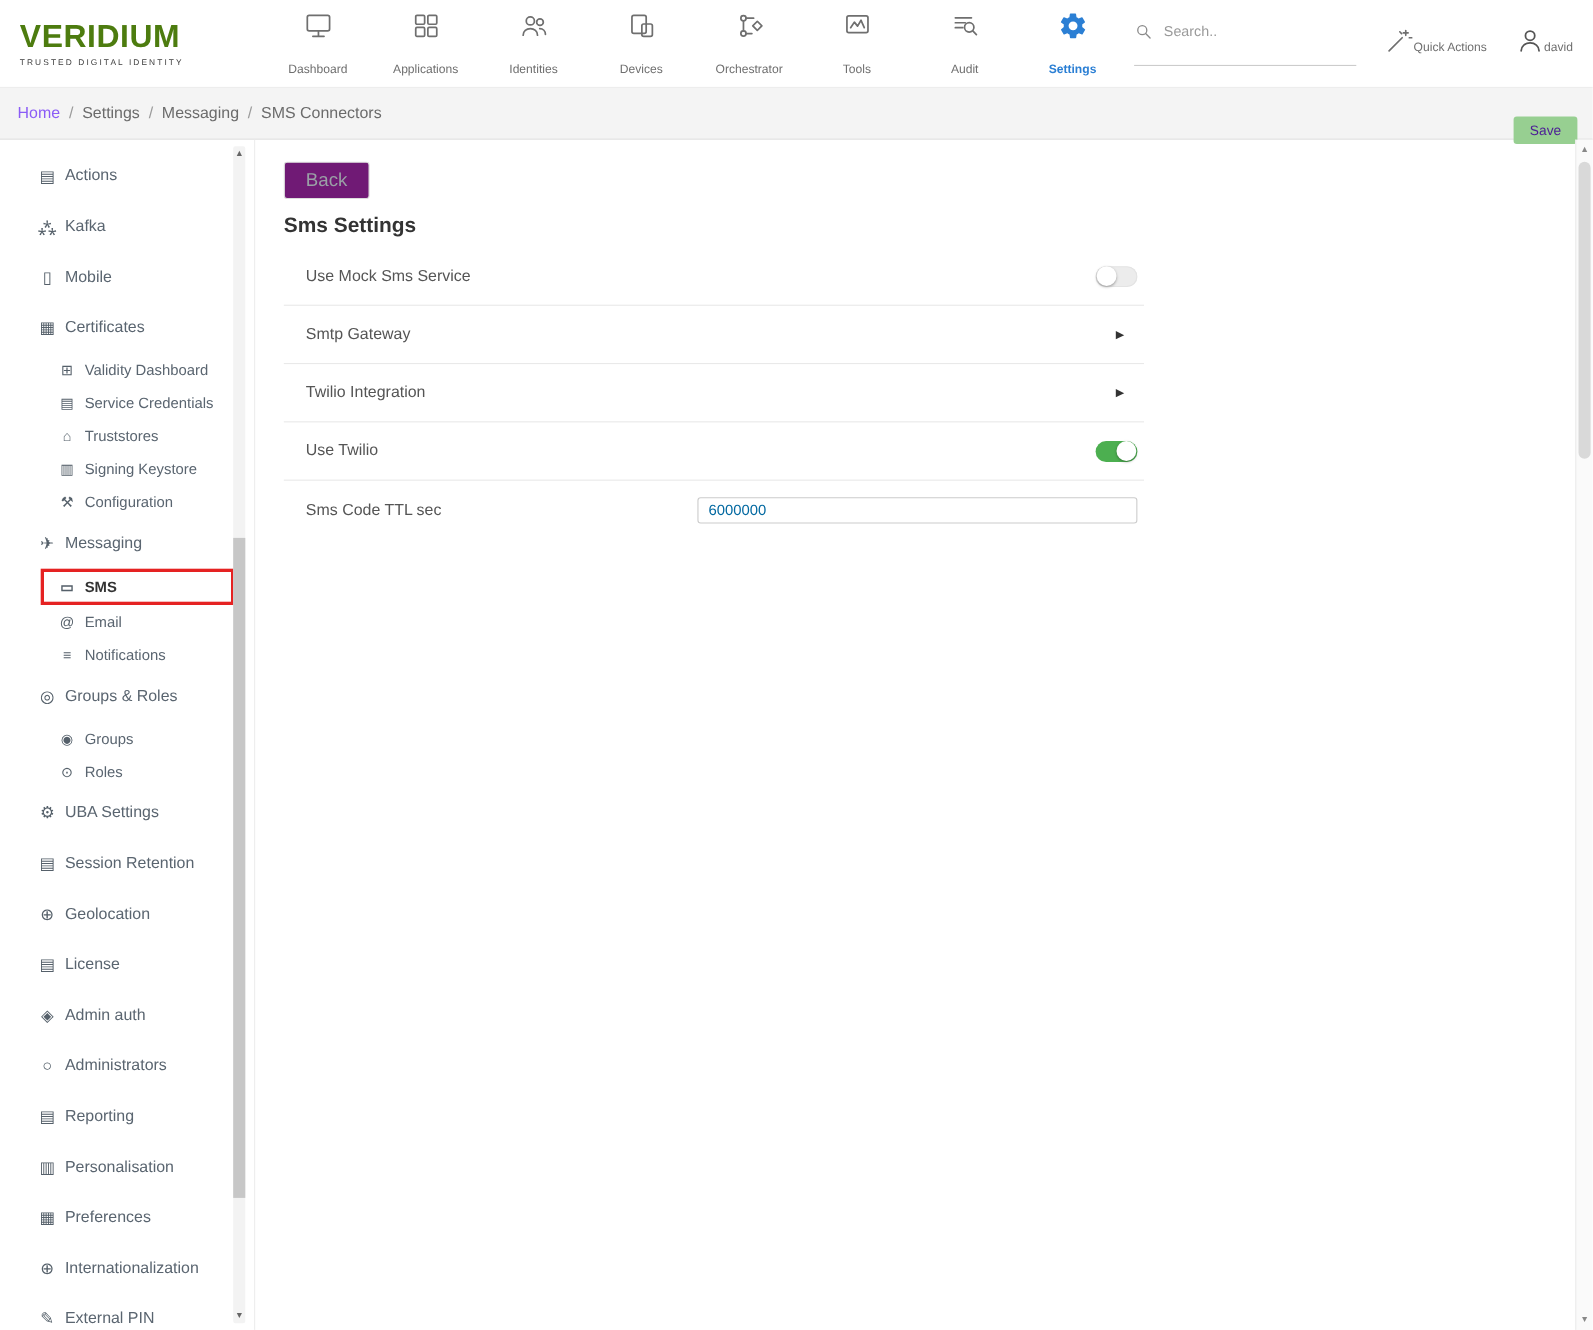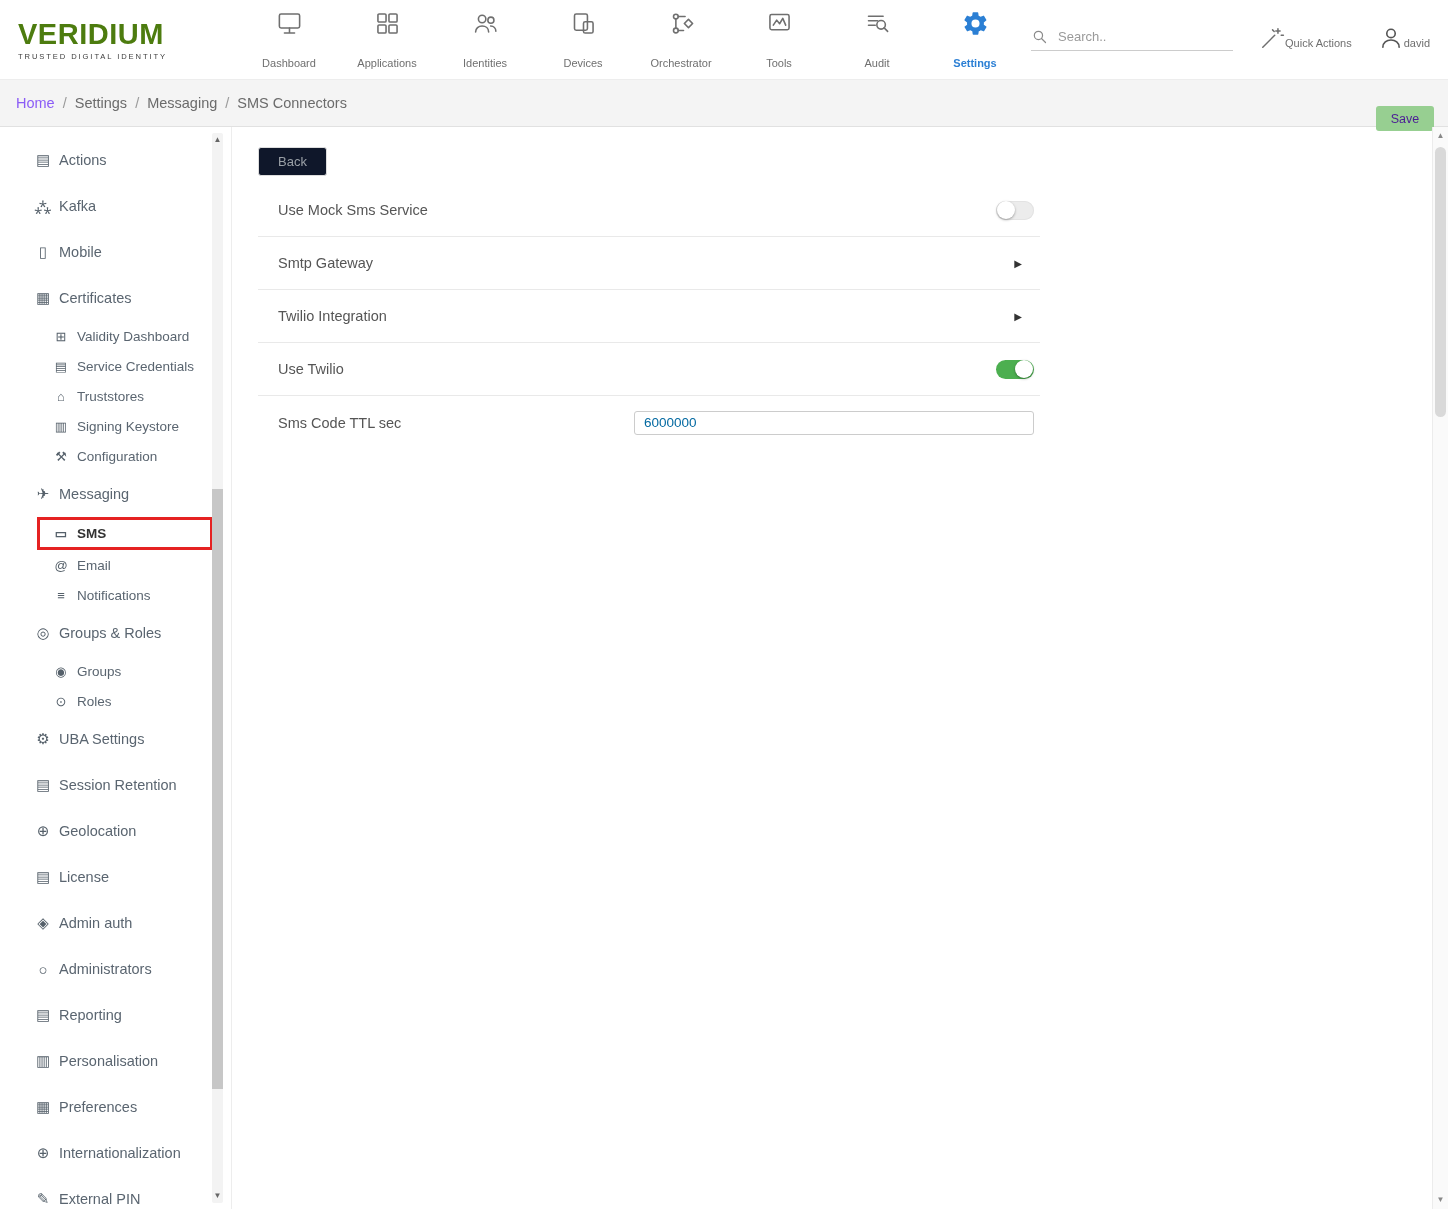--- a/index.html
+++ b/index.html
@@ -10,21 +10,21 @@
   .topbar{height:80px;display:flex;align-items:center;padding:0 18px;background:#fff;border-bottom:1px solid #ededed}
   .logo{width:180px;cursor:pointer}
   .logo-title{font-size:29px;font-weight:800;letter-spacing:.5px;color:#4d7c0f}
   .logo-tagline{font-size:7.6px;letter-spacing:1.9px;color:#3c3c3c;margin-top:1px}
   .mainnav{display:flex;margin-left:42px}
   .nav-item{width:98px;display:flex;flex-direction:column;align-items:center;cursor:pointer;color:#6f6f6f}
   .nav-item .nav-icon{width:27px;height:27px;display:block}
   .nav-item .nav-icon svg{width:27px;height:27px}
   .nav-item .nav-label{font-size:11px;margin-top:20px;color:#6f6f6f}
   .nav-item.active .nav-label{color:#2b7fd4;font-weight:700}
-  .searchbox{margin-left:auto;display:flex;width:202px;border-bottom:1px solid #ccc;padding-bottom:5px}
+  .searchbox{margin-left:auto;display:flex;width:202px;border-bottom:1px solid #ccc;padding-bottom:22px}
   .searchbox svg{width:17px;height:17px;flex:0 0 17px}
   .searchbox input{border:none;outline:none;font-size:13px;color:#555;margin-left:10px;width:160px;background:transparent;font-family:"Liberation Sans",sans-serif}
   .searchbox input::placeholder{color:#9a9a9a}
   .tool-col{display:flex;align-items:center;cursor:pointer;margin-left:26px;color:#6f6f6f}
   .tool-col svg{width:26px;height:26px}
   .tool-col .tool-label{font-size:11px;margin-top:6px}
 
   
   .crumbbar{height:47px;background:#f4f4f4;border-bottom:1px solid #e1e1e1;display:flex;align-items:center;padding:0 16px;position:relative}
   .crumbs{font-size:14.5px;display:flex;align-items:center;gap:8px}
@@ -45,21 +45,21 @@
   .side-item.selected{height:33px;width:176px;margin-left:37px;padding-left:11px;border:3px solid #e52222;font-weight:700;color:#333}
   
   .side-scroll{position:absolute;top:6px;bottom:6px;right:8px;width:11px;background:#f3f3f3;border-radius:2px}
   .side-scroll .arrow{position:absolute;left:0;width:11px;text-align:center;font-size:8px;color:#666;cursor:pointer;line-height:10px}
   .side-scroll .arrow.up{top:2px}
   .side-scroll .arrow.down{bottom:2px}
   .side-scroll .thumb{position:absolute;left:0;top:356px;width:11px;height:600px;background:#c7c7c7;cursor:pointer}
 
   
   .main{flex:1;padding:20px 0 0 26px;position:relative}
-  .back-btn{display:inline-block;padding:6px 19px;background:#0f172a;border:1px solid #ddd;border-radius:3px;color:#9aa0a6;font-size:13px;cursor:pointer;font-family:"Liberation Sans",sans-serif}
+  .back-btn{display:inline-block;padding:6px 19px;background:#701a75;border:1px solid #ddd;border-radius:3px;color:#9aa0a6;font-size:17px;cursor:pointer;font-family:"Liberation Sans",sans-serif}
   .page-title{font-size:19px;font-weight:700;color:#333;margin-top:14px}
   .settings-rows{width:782px;margin-top:8px}
   .row{height:53px;display:flex;align-items:center;justify-content:space-between;border-bottom:1px solid #e9e9e9;padding:0 6px 0 20px}
   .row.no-border{border-bottom:none}
   .row-label{font-size:14.5px;color:#555}
   .row.clickable{cursor:pointer}
   .expand-arrow{font-size:10px;color:#333;padding-right:12px}
   
   .toggle{width:38px;height:19px;border-radius:10px;background:#ececec;box-shadow:inset 0 0 0 1px #e3e3e3;position:relative;cursor:pointer;flex:0 0 38px}
   .toggle .knob{position:absolute;top:0.5px;left:1px;width:18px;height:18px;border-radius:50%;background:#fff;box-shadow:0 1px 2.5px rgba(0,0,0,.35)}
@@ -299,20 +299,21 @@
       </div>
     <div class="side-scroll">
       <div class="arrow up">▲</div>
       <div class="thumb"></div>
       <div class="arrow down">▼</div>
     </div>
   </aside>
 
   <main class="main">
     <button class="back-btn">Back</button>
+    <h1 class="page-title">Sms Settings</h1>
 
     <div class="settings-rows">
       <div class="row">
         <span class="row-label">Use Mock Sms Service</span>
         <span class="toggle">
             <span class="knob"></span>
           </span>
       </div>
       <div class="row clickable">
         <span class="row-label">Smtp Gateway</span>

